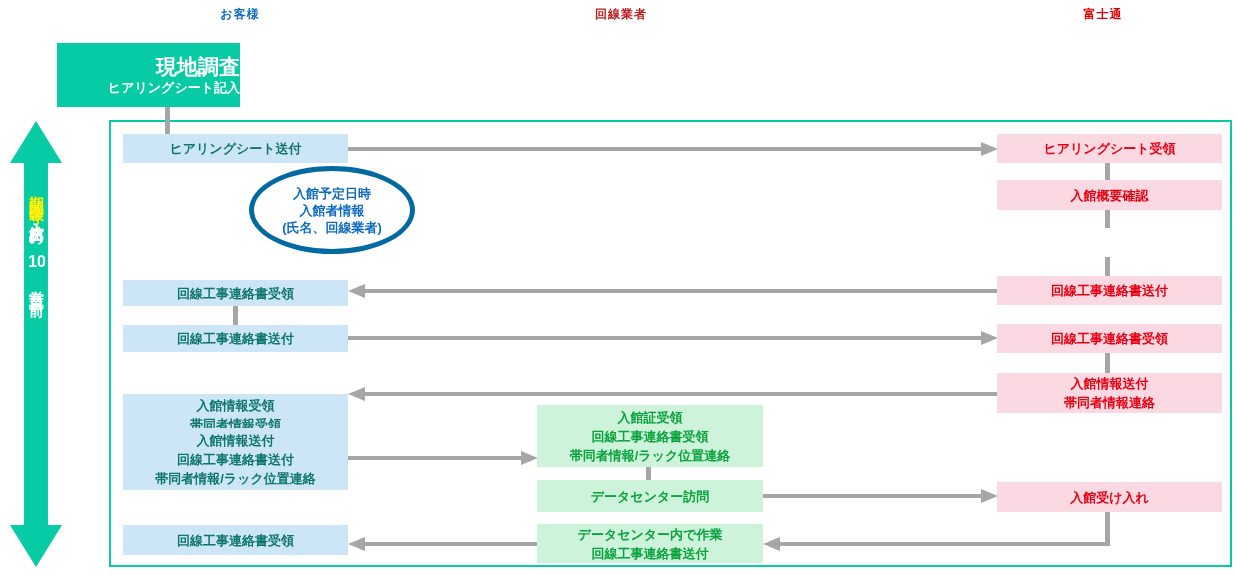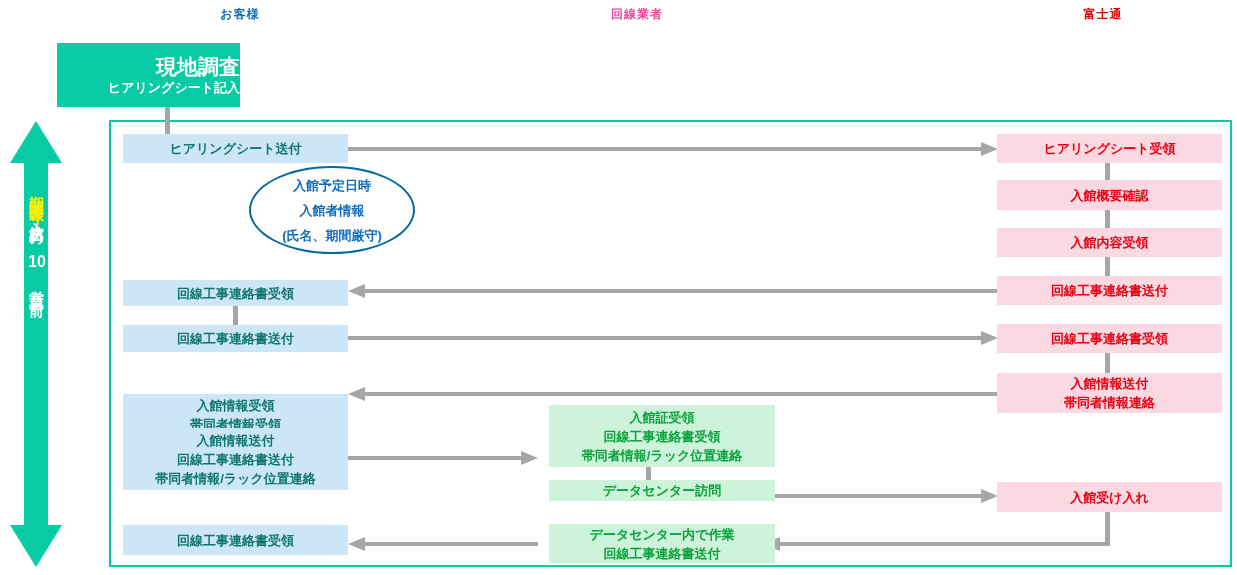--- a/index.html
+++ b/index.html
@@ -2,21 +2,21 @@
 <html><head>
 <meta charset="utf-8">
 <style>
   * { margin:0; padding:0; box-sizing:border-box; }
   body { background:#ffffff; font-family:"Liberation Sans","DejaVu Sans",sans-serif; }
   .canvas { position:relative; width:1237px; height:575px; background:#ffffff; overflow:hidden; }
 
   .lane-header { position:absolute; top:6px; width:150px; text-align:center;
                  font-size:12px; font-weight:bold; letter-spacing:1px; }
   .hdr-customer { left:165px; color:#0F6CBE; }
-  .hdr-carrier  { left:562px; color:#ec4899; }
+  .hdr-carrier  { left:546px; color:#b91c1c; }
   .hdr-fujitsu  { left:1028px; color:#DD0000;font-family:Liberation Serif, serif; }
 
   .frame { position:absolute; left:109px; top:120px; width:1123px; height:447px;
            border:2px solid #06CBA4; background:transparent; }
 
   .start-box { position:absolute; left:57px; top:43px; width:183px; height:64px;
                background:#06CBA4; color:#ffffff; display:flex; flex-direction:column;
                align-items:flex-end; justify-content:center; }
   .start-box .t1 { font-size:21px; font-weight:bold; line-height:26px; }
   .start-box .t2 { font-size:13px; font-weight:bold; line-height:16px; }
@@ -31,36 +31,36 @@
                      font-size:15px; font-weight:bold; letter-spacing:4px; color:#ffffff; }
   .side-text-inner .strict { color:#FFF100; }
   .side-text-inner span + span { margin-inline-start:10px; }
   .side-text-inner .num { text-combine-upright:all; font-size:16px; }
 
   .box { position:absolute; display:flex; flex-direction:column; align-items:center;
          justify-content:center; font-weight:bold; font-size:13px; text-align:center;
          line-height:19px; }
   .box.blue  { background:#CCE6F7; color:#0f766e; }
   .box.pink  { background:#FBD9E2; color:#E60012; }
-  .box.green { background:#CDF3DB; color:#0AA33C;margin-left:12px; }
+  .box.green { background:#CDF3DB; color:#0AA33C; }
 
   .hline { position:absolute; height:4px; background:#A6A6A6; }
   .vline { position:absolute; width:5px; background:#A6A6A6; }
   .ah-r { position:absolute; width:0; height:0;
           border-top:7px solid transparent; border-bottom:7px solid transparent;
           border-left:17px solid #A6A6A6; }
   .ah-l { position:absolute; width:0; height:0;
           border-top:7px solid transparent; border-bottom:7px solid transparent;
           border-right:17px solid #A6A6A6; }
 
   .note-ellipse { position:absolute; left:249px; top:166px; width:166px; height:88px;
-                  border:2px solid #0369a1; border-radius:50%; background:#ffffff;
+                  border:5px solid #0369a1; border-radius:50%; background:#ffffff;
                   display:flex; flex-direction:column; align-items:center; justify-content:center;
                   color:#0F6CBE; font-weight:bold; font-size:13px; line-height:17px;
-                  text-align:center;gap:8px; }
+                  text-align:center; }
 </style>
 </head>
 <body>
 
 <div class="canvas">
 
   <div class="lane-header hdr-customer">お客様</div>
   <div class="lane-header hdr-carrier">回線業者</div>
   <div class="lane-header hdr-fujitsu">富士通</div>
 
@@ -132,50 +132,47 @@
   </div>
   <div class="box blue" style="left:123px;top:525px;width:225px;height:30px;">
     <span>回線工事連絡書受領</span>
   </div>
 
   <div class="box green" style="left:537px;top:405px;width:226px;height:62px;">
     <span>入館証受領</span>
     <span>回線工事連絡書受領</span>
     <span>帯同者情報/ラック位置連絡</span>
   </div>
-  <div class="box green" style="left:537px;top:480px;width:226px;height:21px;">
+  <div class="box green" style="left:537px;top:480px;width:226px;height:32px;">
     <span>データセンター訪問</span>
   </div>
   <div class="box green" style="left:537px;top:524px;width:226px;height:39px;">
     <span>データセンター内で作業</span>
     <span>回線工事連絡書送付</span>
   </div>
 
   <div class="box pink" style="left:997px;top:134px;width:225px;height:29px;">
     <span>ヒアリングシート受領</span>
   </div>
   <div class="box pink" style="left:997px;top:180px;width:225px;height:30px;">
     <span>入館概要確認</span>
-  </div>
-  <div class="box pink" style="left:997px;top:228px;width:225px;height:29px;">
-    <span>入館内容受領</span>
   </div>
   <div class="box pink" style="left:997px;top:276px;width:225px;height:29px;">
     <span>回線工事連絡書送付</span>
   </div>
   <div class="box pink" style="left:997px;top:324px;width:225px;height:29px;">
     <span>回線工事連絡書受領</span>
   </div>
   <div class="box pink" style="left:997px;top:373px;width:225px;height:40px;">
     <span>入館情報送付</span>
     <span>帯同者情報連絡</span>
   </div>
   <div class="box pink" style="left:997px;top:482px;width:225px;height:30px;">
     <span>入館受け入れ</span>
   </div>
 
   <div class="note-ellipse">
     <span>入館予定日時</span>
     <span>入館者情報</span>
-    <span>(氏名、期間厳守)</span>
+    <span>(氏名、回線業者)</span>
   </div>
 
 </div>
 
 </body></html>

